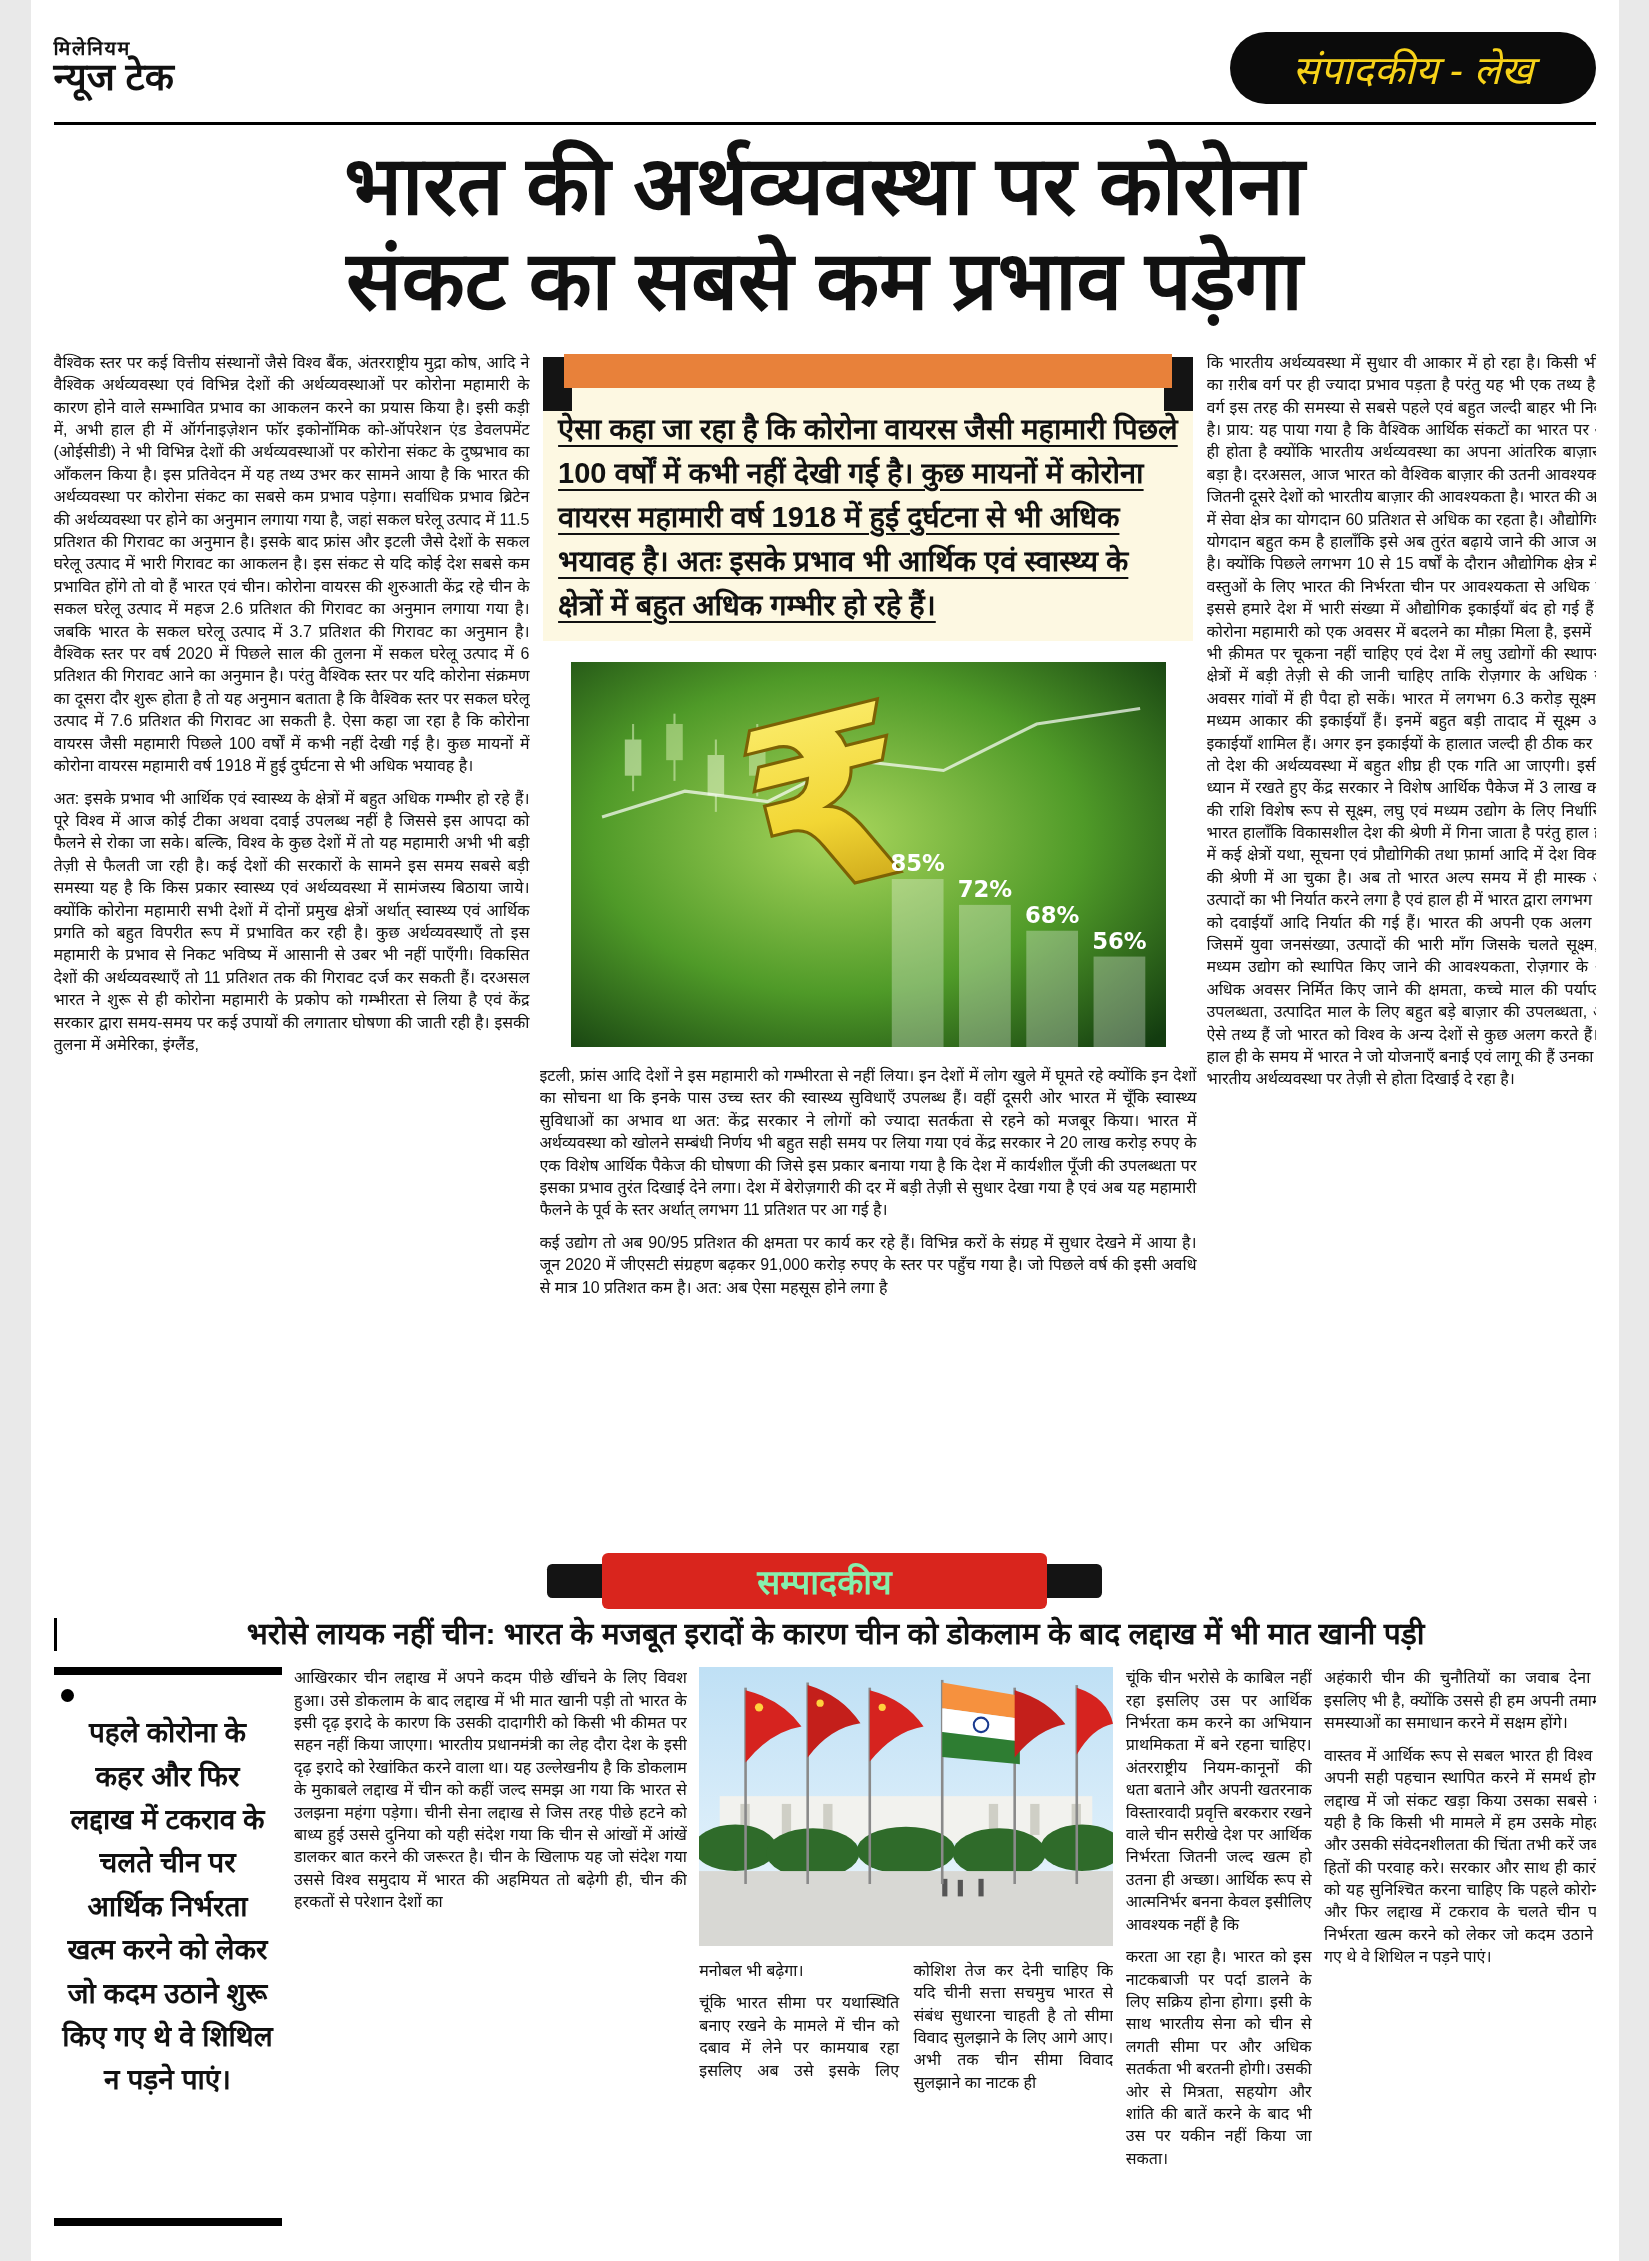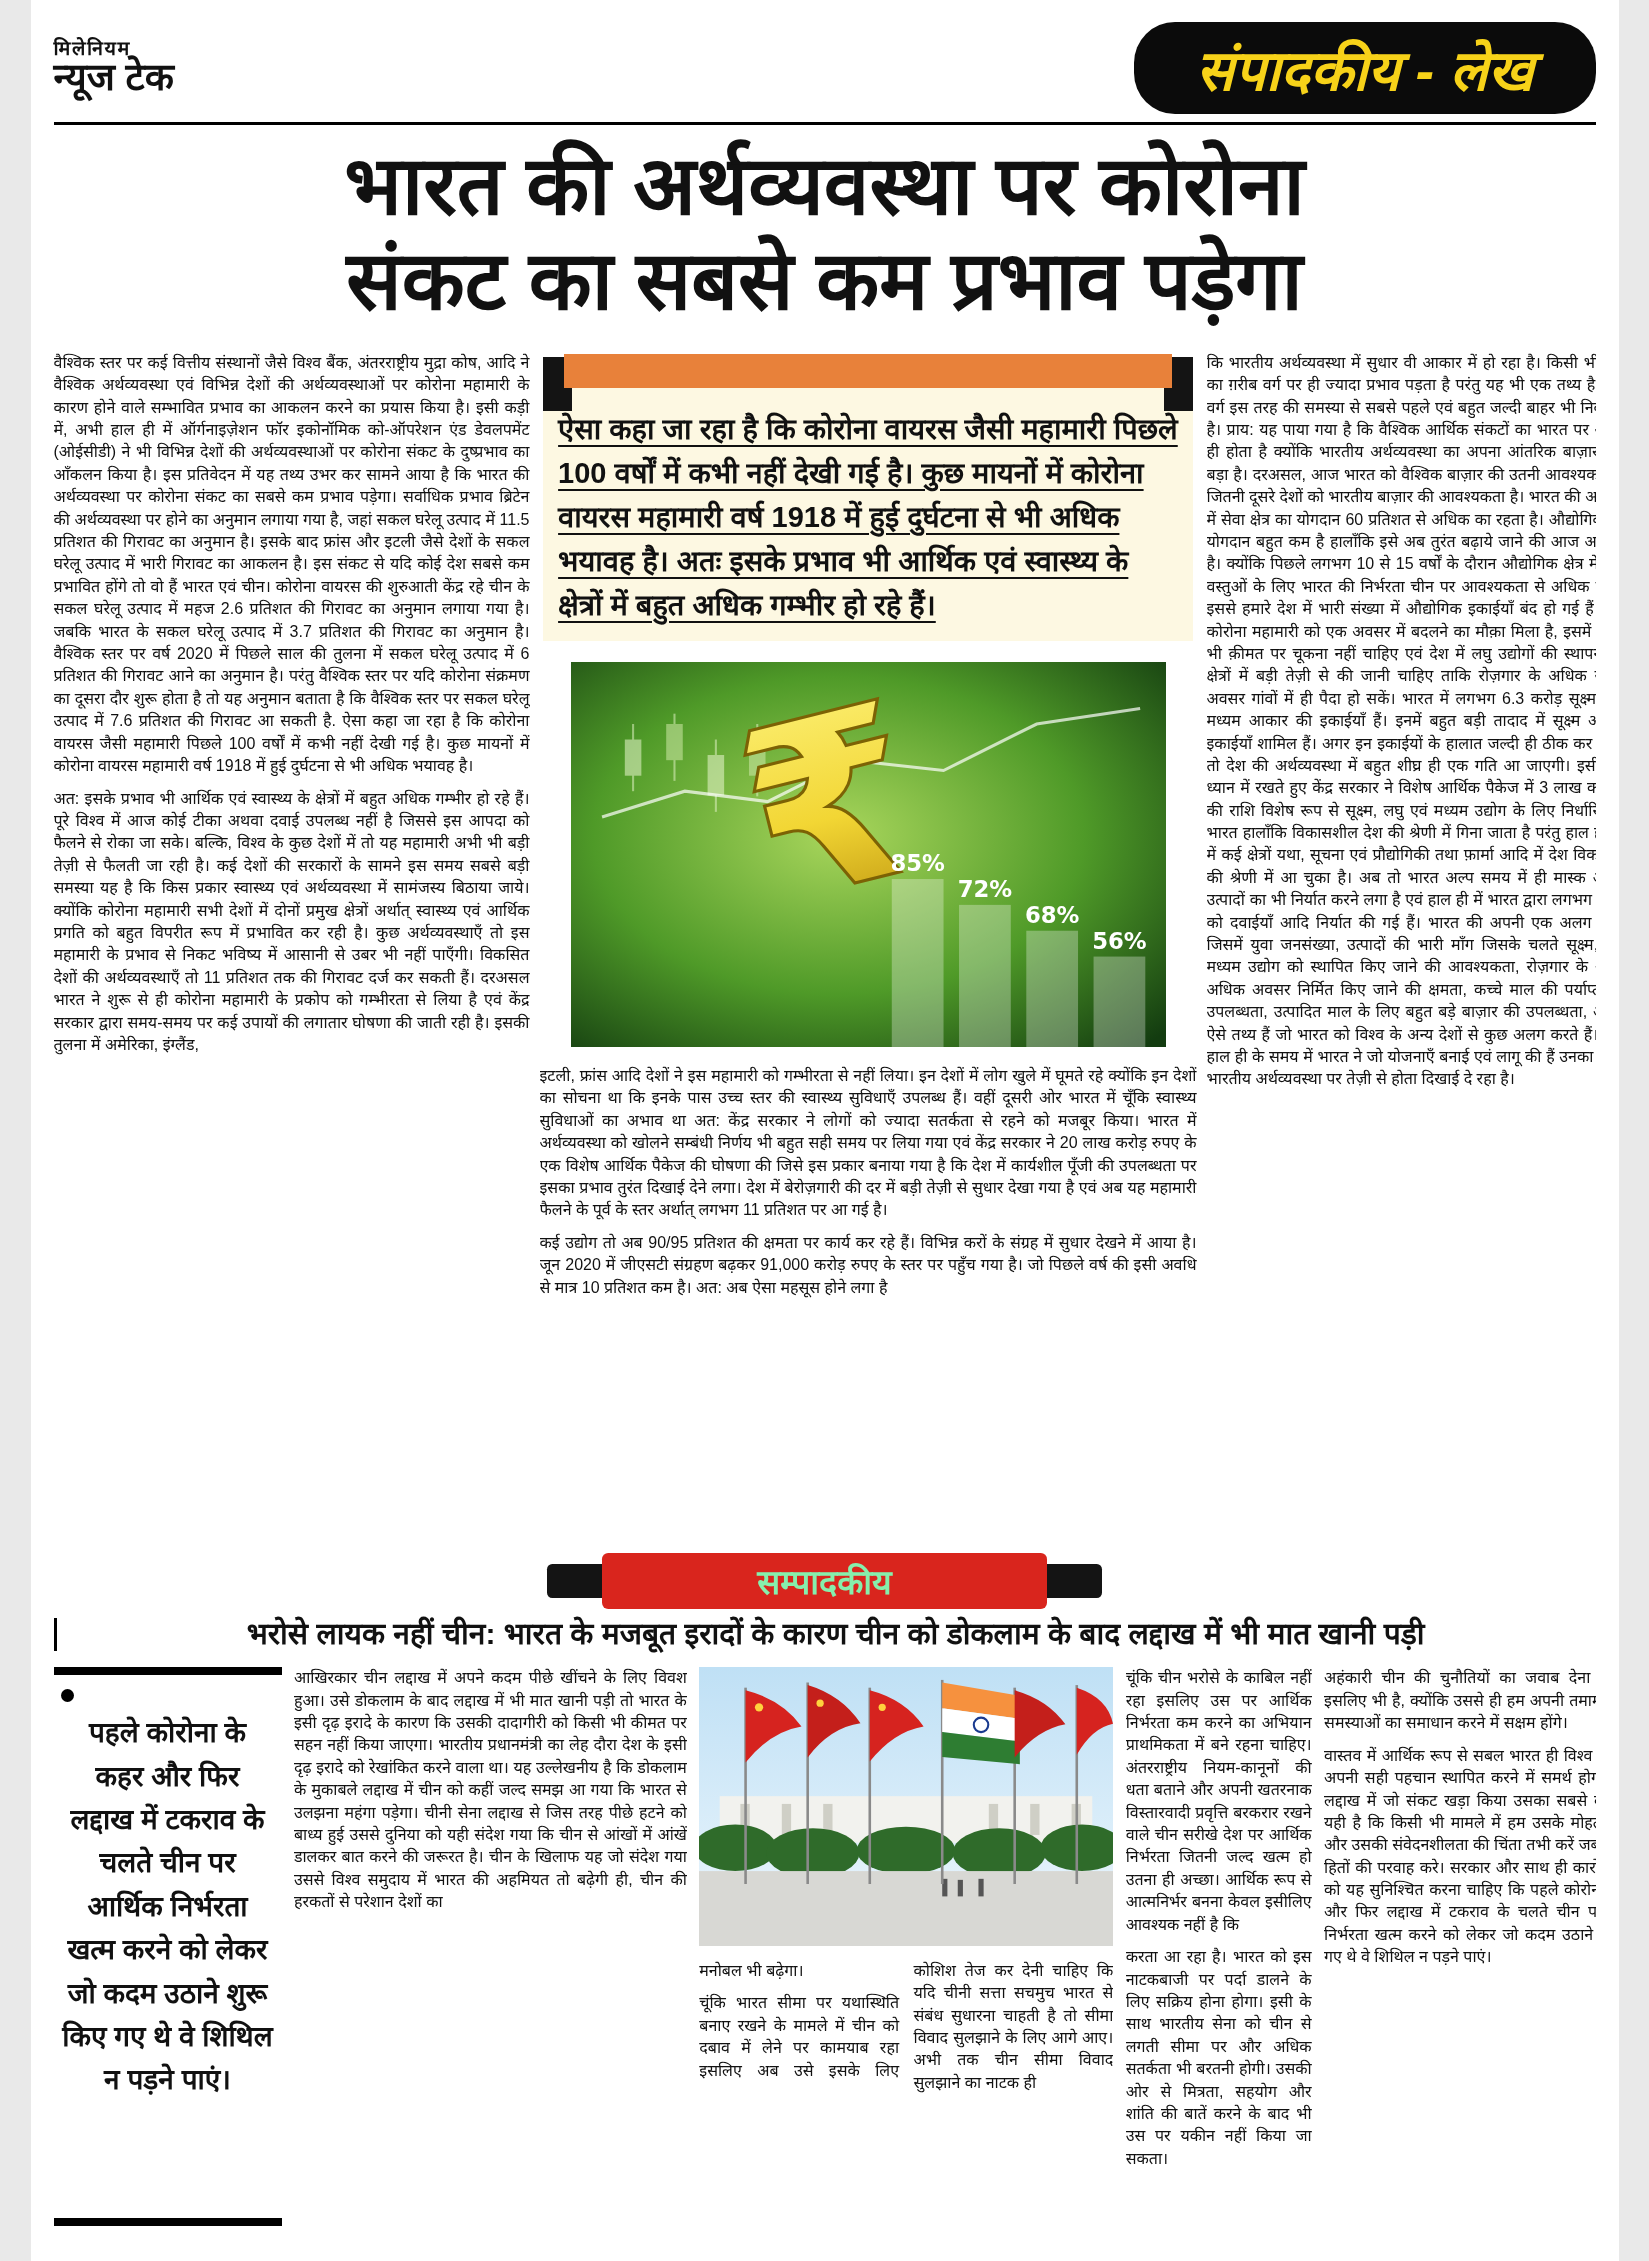--- a/index.html
+++ b/index.html
@@ -7,21 +7,21 @@
   body { font-family:"Liberation Sans","DejaVu Sans",sans-serif; color:#111; }
   .page { position:relative; width:1588px; height:2261px; margin:0 auto; background:#ffffff;
           overflow:hidden; padding:17.6px 23px 0 23px; }
 
   
   .topbar { display:flex; align-items:center; justify-content:space-between; height:101px; }
   .masthead { line-height:1.05; }
   .masthead-kicker { font-size:19.7px; font-weight:700; letter-spacing:1.6px; }
   .masthead-title { font-size:38px; font-weight:800; }
   .section-banner { background:#0b0b0b; color:#f7d219; border-radius:41px; padding:8.3px 62px;
-                    font-size:56px; font-weight:700; font-style:italic; white-space:nowrap; }
+                    font-size:40px; font-weight:400; font-style:italic; white-space:nowrap; }
   .dateline-wrap { display:flex; align-items:center; }
   .dateline { font-size:37px; font-weight:800; white-space:nowrap; }
   .pagebars { width:13.5px; height:62px; border-left:4.7px solid #000; border-right:4.7px solid #000; margin:0 13.5px 0 21px; }
   .pagenum { font-size:68px; font-weight:800; }
   .header-rule { height:3.1px; background:#000; margin-top:3.1px; }
 
   
   .headline { text-align:center; font-size:82px; line-height:1.15; font-weight:800; margin:14.5px 0 24px 0; }
 
   

